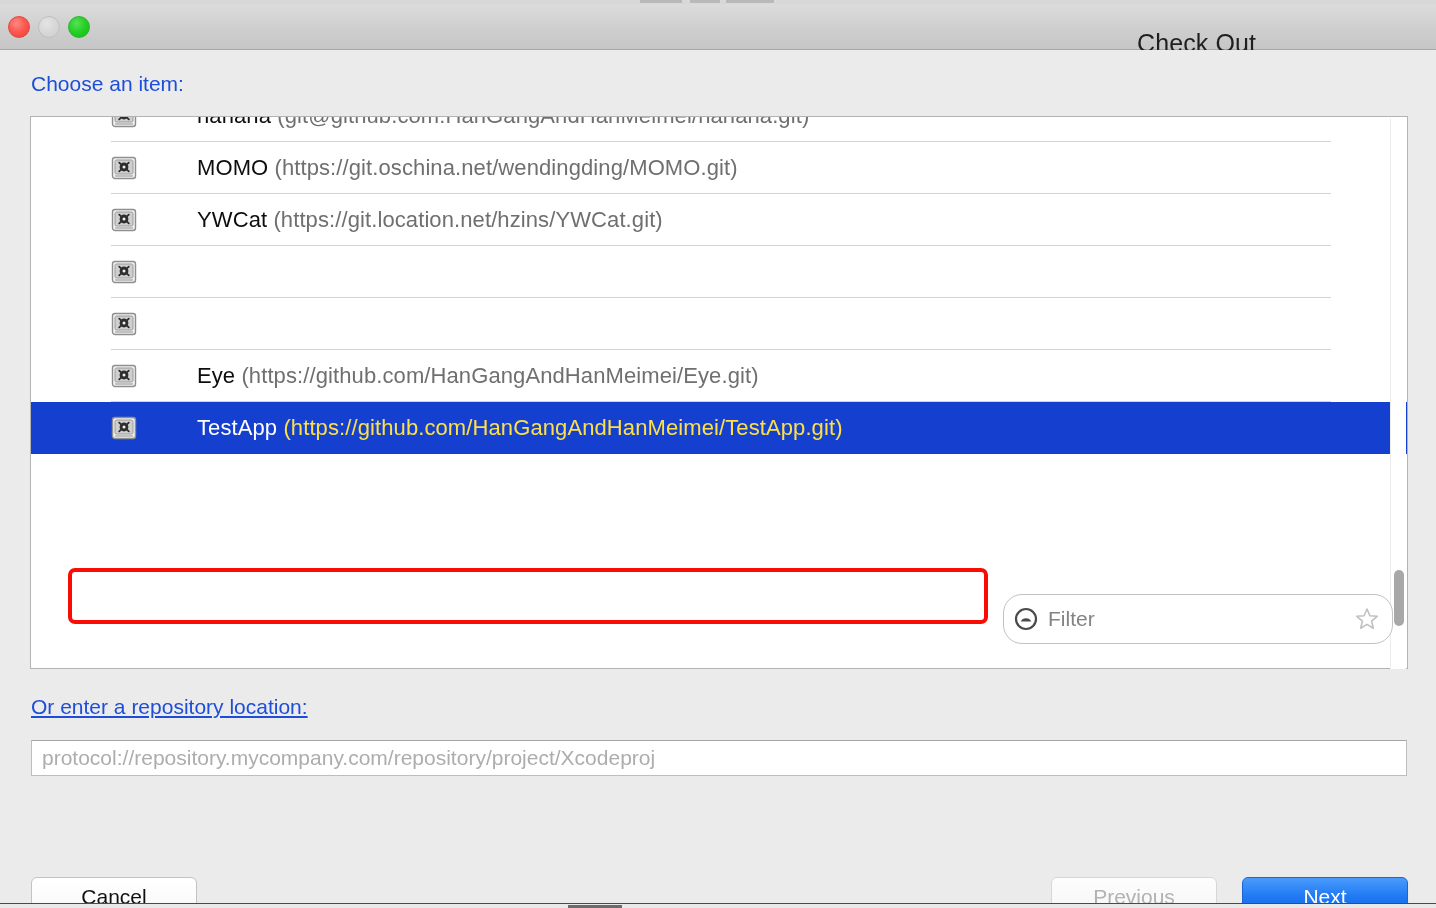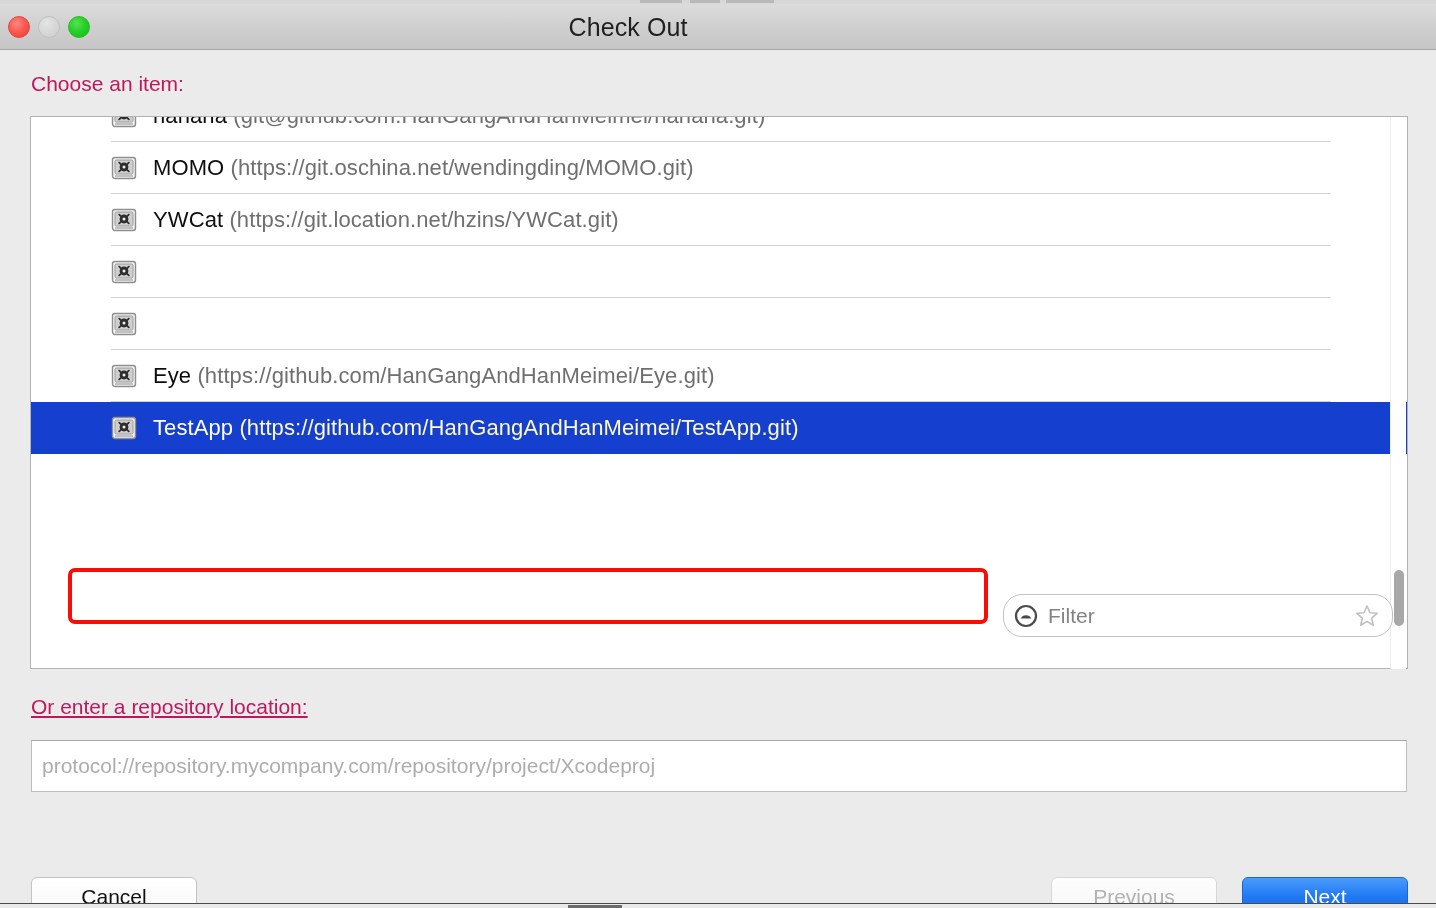--- a/index.html
+++ b/index.html
@@ -58,42 +58,42 @@
   .light.yellow {
     background: radial-gradient(circle at 38% 32%, #e4e4e4 0%, #d6d6d6 55%, #cccccc 100%);
     border: 1px solid #c0c0c0;
   }
   .light.green {
     background: radial-gradient(circle at 38% 32%, #57e257 0%, #25cf25 48%, #13bb13 100%);
     border: 1px solid #2cb52c;
   }
   .window-title {
     position: absolute;
-    left: 0; top: 0;
+    left: 0; top: 16px;
     width: 1256px;
     line-height: 46px;
-    text-align: center;
+    text-align: right;
     font-size: 25px;
     color: #1f1f1f;
     letter-spacing: .1px;
   }
 
   
   .content {
     position: absolute;
     left: 0; top: 50px;
     width: 1436px;
     height: 851px;
     background: #ebebeb;
   }
 
   .section-label {
     position: absolute;
     font-size: 21px;
-    color: #be185d;
+    color: #1d4ed8;
     white-space: nowrap;
     text-align: right;
   }
   .label-choose { left: 31px; top: 22px; }
   .label-repo   { left: 31px; top: 645px; text-decoration: underline; }
 
   
   .listbox {
     position: absolute;
     left: 30px; top: 66px;
@@ -115,20 +115,21 @@
     top: -27px;   
     width: 1376px;
   }
   .row {
     position: relative;
     height: 52px;
     display: flex;
     align-items: center;
     padding-left: 80px;
     box-sizing: border-box;
+    gap: 44px;
   }
   .row .sep {
     position: absolute;
     left: 80px; right: 76px; bottom: 0;
     height: 1px;
     background: #d3d3d3;
   }
   .row:last-child .sep { background: #d3d3d3; }
   .row.selected {
     background: #1540cf;
@@ -144,21 +145,21 @@
   .repo-icon svg { display: block; }
 
   .repo-text {
     font-size: 22px;
     color: #0d0d0d;
     white-space: nowrap;
     letter-spacing: .1px;
   }
   .repo-text .url { color: #6f6f6f; }
   .row.selected .repo-text { color: #ffffff; }
-  .row.selected .repo-text .url { color: #fef9c3; }
+  .row.selected .repo-text .url { color: #fde047; }
 
   
   .vscroll {
     position: absolute;
     right: 1px; top: 1px;
     width: 16px; height: 551px;
     background: #ffffff;
     border-left: 1px solid #ececec;
     box-sizing: border-box;
   }
@@ -168,21 +169,21 @@
     top: 452px;
     width: 10px; height: 56px;
     border-radius: 5px;
     background: #a8a8a8;
   }
 
   
   .filter-wrap {
     position: absolute;
     left: 972px; top: 477px;
-    width: 390px; height: 43px;
+    width: 390px; height: 50px;
     background: #ffffff;
     border: 1px solid #c2c2c2;
     border-radius: 19px;
     box-sizing: border-box;
     display: flex;
     align-items: center;
   }
   .filter-icon {
     margin-left: 10px;
     width: 24px; height: 24px;
@@ -204,21 +205,21 @@
     margin-left: auto;
     margin-right: 12px;
     width: 26px; height: 26px;
     flex: 0 0 26px;
   }
 
   
   .repo-input {
     position: absolute;
     left: 31px; top: 690px;
-    width: 1376px; height: 52px;
+    width: 1376px; height: 36px;
     box-sizing: border-box;
     background: #ffffff;
     border: 1px solid #bdbdbd;
     border-top-color: #a6a6a6;
     font-family: "Liberation Sans", sans-serif;
     font-size: 21px;
     color: #2b2b2b;
     padding: 0 10px;
     outline: none;
   }

